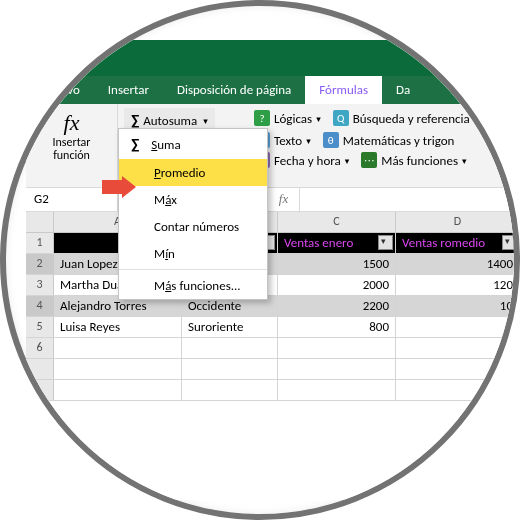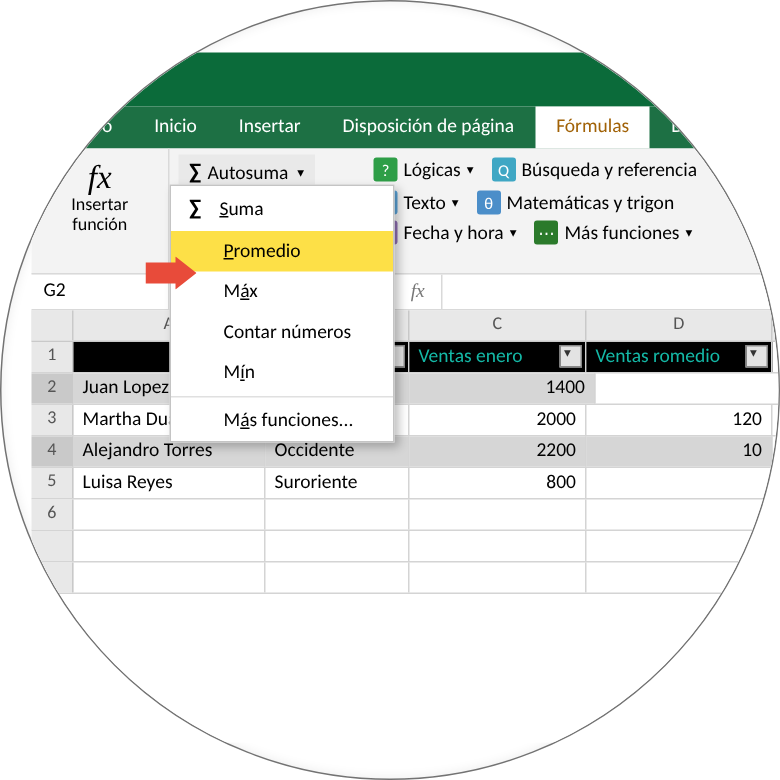--- a/index.html
+++ b/index.html
@@ -1,23 +1,23 @@
 <!DOCTYPE html>
 <html><head>
 <meta charset="utf-8">
 <style>
   * { box-sizing: border-box; margin: 0; padding: 0; font-family: "Segoe UI", Calibri, sans-serif; }
   body { background: #f8f8f8; }
   .viewport { width: 520px; height: 520px; position: relative; overflow: hidden; background: #fff; }
-  .circle-mask { position: absolute; inset: 0; border-radius: 50%; overflow: hidden; border: 1px solid #737373; box-shadow: 0 0 8px rgba(0,0,0,.08) inset; }
+  .circle-mask { position: absolute; inset: 0; border-radius: 50%; overflow: hidden; border: 6px solid #737373; box-shadow: 0 0 8px rgba(0,0,0,.08) inset; }
   .app { position: absolute; left: 20px; top: 34px; width: 540px; height: 460px; background: #fff; }
   .titlebar { height: 36px; background: #0b6b3a; }
   .tabs { display: flex; height: 28px; background: #1d7044; color: #fff; font-size: 13px; align-items: stretch; }
   .tab { padding: 6px 14px 0 14px; cursor: default; white-space: nowrap; }
-  .tab.active { background: #fff; color: #a16207; }
+  .tab.active { background: #fff; color: #8b5cf6; }
   .ribbon { display: flex; background: #f3f3f3; border-bottom: 1px solid #d9d9d9; height: 84px; position: relative; }
   .ribbon-group-left { width: 92px; border-right: 1px solid #d9d9d9; text-align: center; padding-top: 6px; }
   .fx-big { font-family: "Times New Roman", serif; font-style: italic; font-size: 22px; }
   .ribbon-group-mid { flex: 1; padding: 4px 6px 0 6px; position: relative; }
   .autosum-btn { display: inline-flex; align-items: center; font-size: 13px; border: 1px solid transparent; padding: 2px 6px; background: #e9e9e9; }
   .sigma { font-size: 15px; font-weight: bold; margin-right: 4px; }
   .mini-row { display: flex; gap: 12px; margin-left: 130px; margin-top: -22px; font-size: 13px; }
   .mini-row2 { display: flex; gap: 12px; margin-left: 130px; margin-top: 6px; font-size: 13px; }
   .mini-btn { display: inline-flex; align-items: center; gap: 4px; white-space: nowrap; }
   .icon-q { width: 16px; height: 16px; background: #2e9e47; color:#fff; font-size:11px; display:flex; align-items:center; justify-content:center; border-radius:2px; }
@@ -39,38 +39,37 @@
   .fx-small { width:32px; text-align:center; font-style:italic; font-family:"Times New Roman",serif; border-right:1px solid #d9d9d9; padding-top:3px; color:#777;}
   .formula-bar { flex:1; padding:3px 8px; }
   .sheet { font-size:13px; }
   .sheet-row { display:flex; height:21px; border-bottom:1px solid #d4d4d4; }
   .row-head { width:28px; background:#e8e8e8; border-right:1px solid #c9c9c9; text-align:center; color:#555; font-size:12px; padding-top:2px;}
   .corner { width:28px; background:#e8e8e8; border-right:1px solid #c9c9c9; }
   .col-head-row { display:flex; height:21px; background:#e8e8e8; border-bottom:1px solid #c9c9c9; }
   .col-head { border-right:1px solid #c9c9c9; text-align:center; font-size:12px; color:#555; padding-top:2px;}
   .cA{width:128px;} .cB{width:96px;} .cC{width:118px;} .cD{width:124px;}
   .cell { border-right:1px solid #d4d4d4; padding:2px 6px; overflow:hidden; white-space:nowrap; }
-  .hdr-row .cell { background:#000; color:#14b8a6; position:relative; }
+  .hdr-row .cell { background:#000; color:#d946ef; position:relative; }
   .filter-chip { position:absolute; right:2px; top:2px; width:15px; height:15px; background:#e3e3e3; border:1px solid #888; }
   .filter-chip::after{content:"▾"; font-size:9px; color:#333; position:absolute; left:2px; top:-1px;}
   .num { text-align:right; }
   .sel-row .cell { background:#d6d6d6; }
   .sel-row .row-head { background:#c9c9c9; }
 </style>
 </head>
 <body>
 
 <div class="viewport">
   <div class="circle-mask">
     <div class="app">
       <div class="titlebar"></div>
 
       <div class="tabs">
         <div class="tab">Archivo</div>
-        <div class="tab">Inicio</div>
         <div class="tab">Insertar</div>
         <div class="tab">Disposición de página</div>
         <div class="tab active">Fórmulas</div>
         <div class="tab">Da</div>
       </div>
 
       <div class="ribbon">
         <div class="ribbon-group-left">
           <div class="fx-big">fx</div>
           <div style="font-size:12px;line-height:13px;">Insertar</div>
@@ -178,20 +177,21 @@
               <div class="filter-chip"></div>
             </div>
           <div class="cell cC"><span>Ventas enero</span><div class="filter-chip"></div></div>
           <div class="cell cD"><span>Ventas romedio</span><div class="filter-chip"></div></div>
         </div>
 
         <div class="sheet-row sel-row">
           <div class="row-head">2</div>
           <div class="cell cA">Juan Lopez</div>
           <div class="cell cB">Norte</div>
+          <div class="cell cC num">1500</div>
           <div class="cell cD num">1400</div>
         </div>
         <div class="sheet-row">
           <div class="row-head">3</div>
           <div class="cell cA">Martha Duarte</div>
           <div class="cell cB">Sur</div>
           <div class="cell cC num">2000</div>
           <div class="cell cD num">120</div>
         </div>
         <div class="sheet-row sel-row">

